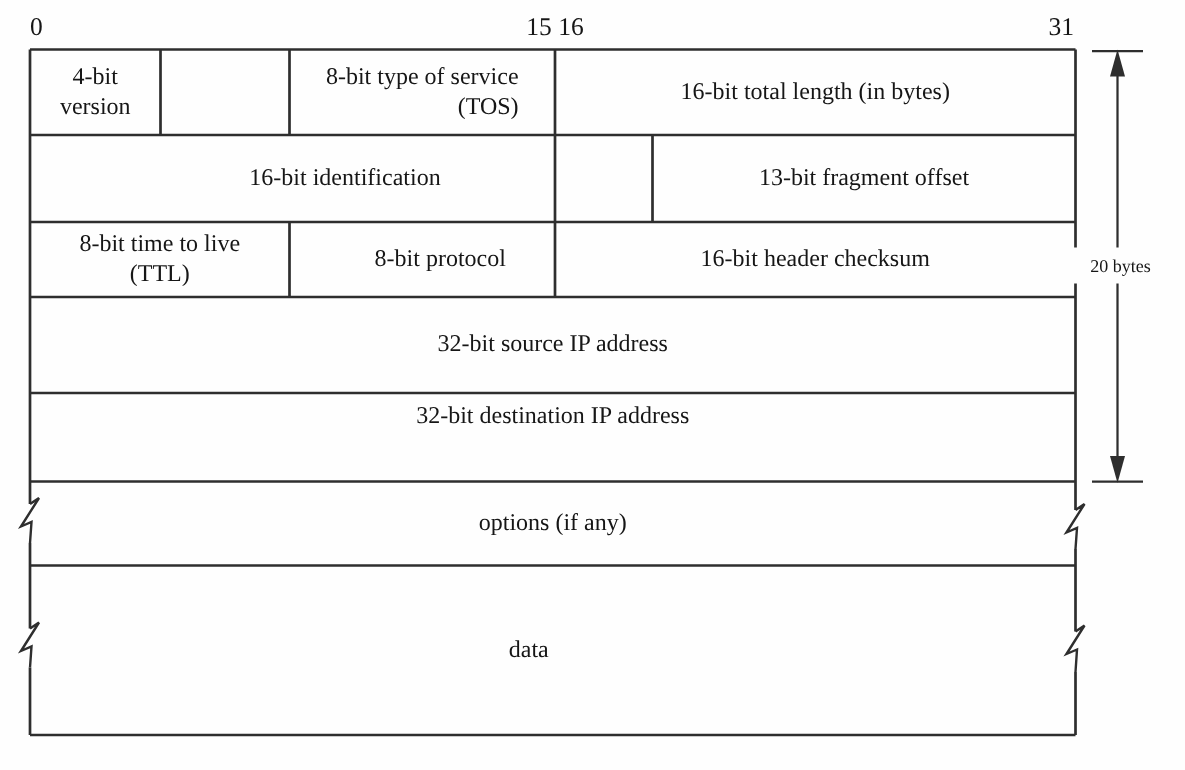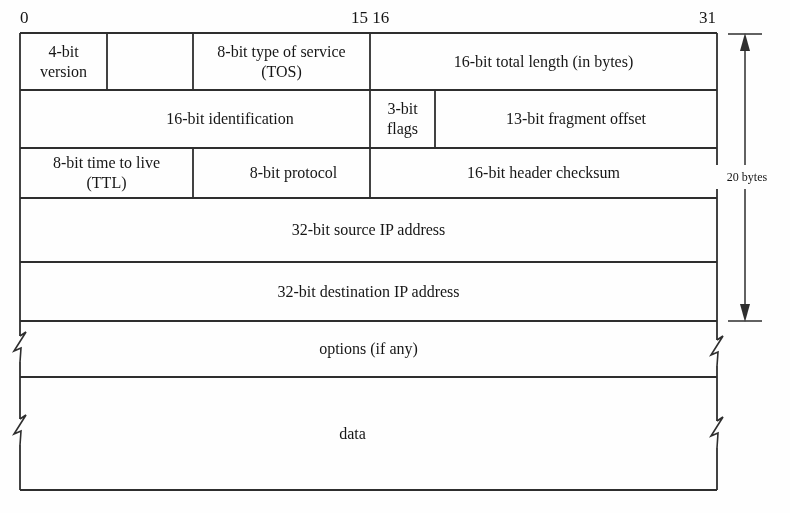--- a/index.html
+++ b/index.html
@@ -101,37 +101,35 @@
       <polygon class="dim-head" points="745,322 740,304 750,304"></polygon>
     </g>
   </svg>
 
   <div class="bit-label" style="left:20px; top:9px;">0</div>
   <div class="bit-label" style="left:340px; top:9px; width:60px; text-align:center;">15 16</div>
   <div class="bit-label" style="left:688px; top:9px; width:28px; text-align:right;">31</div>
 
   <div class="cell" style="left:20px; top:33px; width:87px; height:57px;">4-bit
 version</div>
-  <div class="cell" style="left:193px; top:33px; width:177px; height:57px;">8-bit type of service
+  <div class="cell" style="left:193px; top:33px; width:177px; height:57px;text-align:right;">8-bit type of service
 (TOS)</div>
   <div class="cell" style="left:370px; top:33px; width:347px; height:57px;">16-bit total length (in bytes)</div>
 
   <div class="cell" style="left:20px; top:90px; width:420px; height:58px;">16-bit identification</div>
-  <div class="cell" style="left:370px; top:90px; width:65px; height:58px;">3-bit
-flags</div>
   <div class="cell" style="left:435px; top:90px; width:282px; height:58px;">13-bit fragment offset</div>
 
   <div class="cell" style="left:20px; top:148px; width:173px; height:50px;">8-bit time to live
 (TTL)</div>
   <div class="cell" style="left:193px; top:148px; width:177px; height:50px;padding-left:12px;">8-bit protocol</div>
   <div class="cell" style="left:370px; top:148px; width:347px; height:50px;">16-bit header checksum</div>
 
   <div class="cell" style="left:20px; top:198px; width:697px; height:64px;">32-bit source IP address</div>
 
-  <div class="cell" style="left:20px; top:262px; width:697px; height:59px;border-radius:18px;">32-bit destination IP address</div>
+  <div class="cell" style="left:20px; top:248px; width:697px; height:59px;border-radius:18px;">32-bit destination IP address</div>
 
   <div class="cell" style="left:20px; top:321px; width:697px; height:56px;">options (if any)</div>
 
   <div class="cell" style="left:4px; top:377px; width:697px; height:113px;">data</div>
 
   <div class="byte-note" style="left:714px; top:165px; width:66px; height:24px;">20 bytes</div>
 
 </div>
 
 </body></html>

